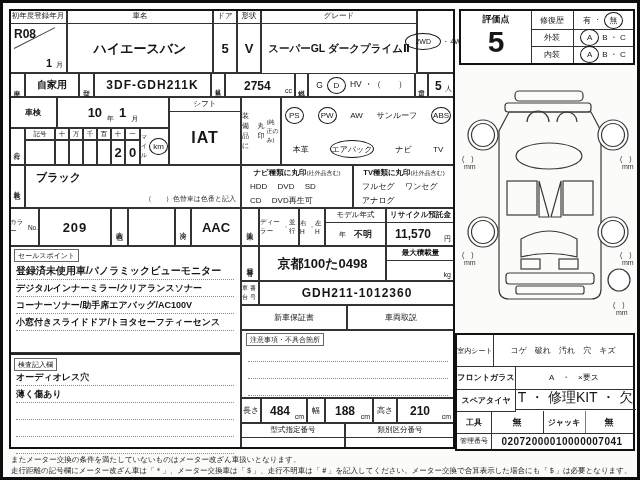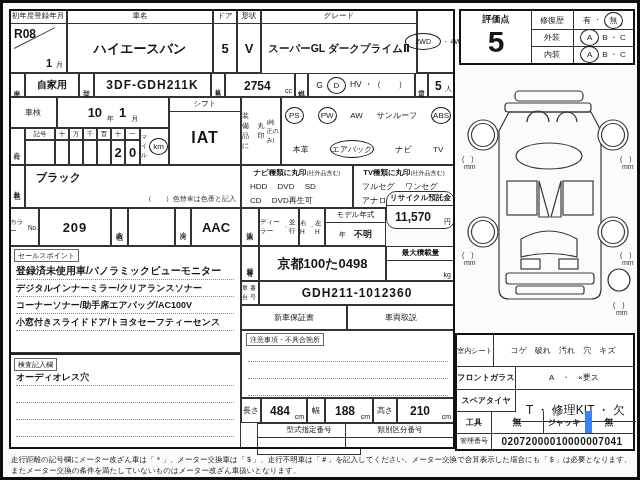--- a/index.html
+++ b/index.html
@@ -89,21 +89,21 @@
     <span>HV ・（　　）</span>
   </div>
   <div class="c fx" style="left:412px;top:70px;width:13px;height:24px;">
       <span class="v">定員</span>
     </div>
   <div class="c" style="left:425px;top:70px;width:27px;height:24px;">
     <span style="position:absolute;left:6px;top:5px;font-size:12px;font-weight:700;">5</span>
     <span style="position:absolute;right:2px;bottom:2px;font-size:7px;">人</span>
   </div>
 
-  <div class="c fx lab8" style="left:6px;top:94px;width:48px;height:31px;">車検</div>
+  <div class="c fx lab8" style="left:6px;top:94px;width:48px;height:31px;font-weight:bold;">車検</div>
   <div class="c fx" style="left:54px;top:94px;width:112px;height:31px;gap:5px;">
     <span class="hv13">10</span>
     <span class="lab7" style="align-self:flex-end;padding-bottom:3px;">年</span>
     <span class="hv13">1</span>
     <span class="lab7" style="align-self:flex-end;padding-bottom:3px;">月</span>
   </div>
   <div class="c" style="left:166px;top:94px;width:72px;height:68px;">
     <div class="clab">シフト</div>
     <div class="fx" style="height:52px;font-size:16px;font-weight:700;letter-spacing:1px;">IAT</div>
   </div>
@@ -202,21 +202,21 @@
     <span style="font-size:6px;line-height:5px;">・</span>
     <span style="font-size:6.5px;">左H</span>
   </div>
   <div class="c" style="left:322px;top:205px;width:61px;height:38px;">
     <div class="clab" style="font-weight:400;">モデル年式</div>
     <div class="fx" style="height:23px;gap:8px;">
       <span style="font-size:7px;">年</span>
       <span style="font-size:9px;font-weight:700;">不明</span>
     </div>
   </div>
-  <div class="c" style="left:383px;top:188px;width:69px;height:38px;border-radius:10px;">
+  <div class="c" style="left:383px;top:205px;width:69px;height:38px;">
     <div class="clab" style="font-weight:700;">リサイクル預託金</div>
     <div style="position:relative;height:23px;padding-left:32px;">
       <span style="position:absolute;left:8px;top:4px;font-size:12px;font-weight:700;">11,570</span>
       <span style="position:absolute;right:3px;bottom:2px;font-size:7px;">円</span>
     </div>
   </div>
 
   <div class="c fx" style="left:238px;top:243px;width:18px;height:35px;">
       <span class="v">登録番号</span>
     </div>
@@ -240,20 +240,21 @@
       <div class="dotl" style="font-size:9px;font-weight:700;height:16px;line-height:16px;white-space:nowrap;">デジタルインナーミラー/クリアランスソナー</div>
       <div class="dotl" style="font-size:9px;font-weight:700;height:16px;line-height:16px;white-space:nowrap;">コーナーソナー/助手席エアバッグ/AC100V</div>
       <div class="dotl" style="font-size:9px;font-weight:700;height:16px;line-height:16px;white-space:nowrap;">小窓付きスライドドア/トヨタセーフティーセンス</div>
     </div>
   </div>
 
   <div class="c" style="left:6px;top:350px;width:232px;height:96px;border-top:2px solid #222;">
     <span class="tag" style="left:4px;top:3px;">検査記入欄</span>
     <div style="position:absolute;left:6px;top:14px;right:6px;">
       <div class="dotl" style="font-size:9px;font-weight:700;height:16px;line-height:16px;">オーディオレス穴</div>
+      <div class="dotl" style="font-size:9px;font-weight:700;height:16px;line-height:16px;">薄く傷あり</div>
       <div class="dotl" style="height:16px;"></div>
       <div class="dotl" style="height:16px;"></div>
       <div class="dotl" style="height:16px;"></div>
     </div>
   </div>
 
   <div class="c" style="left:238px;top:327px;width:214px;height:68px;">
     <span class="tag" style="left:4px;top:2px;">注意事項・不具合箇所</span>
     <div style="position:absolute;left:6px;top:14px;right:6px;">
       <div class="dotl" style="height:16px;"></div>
@@ -269,21 +270,21 @@
   <div class="c fx lab8" style="left:304px;top:395px;width:18px;height:25px;">幅</div>
   <div class="c" style="left:322px;top:395px;width:48px;height:25px;">
     <span style="position:absolute;left:9px;top:5px;font-size:12px;font-weight:700;">188</span>
     <span style="position:absolute;right:2px;bottom:2px;font-size:7px;">cm</span>
   </div>
   <div class="c fx lab8" style="left:370px;top:395px;width:24px;height:25px;">高さ</div>
   <div class="c" style="left:394px;top:395px;width:58px;height:25px;">
     <span style="position:absolute;left:12px;top:5px;font-size:12px;font-weight:700;">210</span>
     <span style="position:absolute;right:3px;bottom:2px;font-size:7px;">cm</span>
   </div>
-  <div class="c" style="left:254px;top:420px;width:104px;height:32px;">
+  <div class="c" style="left:238px;top:420px;width:104px;height:26px;">
     <div class="clab">型式指定番号</div>
   </div>
   <div class="c" style="left:342px;top:420px;width:110px;height:26px;">
     <div class="clab">類別区分番号</div>
   </div>
 
   <div class="c b2" style="left:456px;top:6px;width:176px;height:56px;">
     <div style="position:absolute;left:0;top:0;width:70px;height:100%;border-right:1px solid #333;text-align:center;">
       <div style="font-size:9px;padding-top:2px;font-weight:700;">評価点</div>
       <div style="font-size:30px;font-weight:700;line-height:32px;">5</div>
@@ -351,27 +352,27 @@
 
   <div class="c b2" style="left:452px;top:330px;width:180px;height:118px;">
     <div style="position:absolute;left:0;top:0;width:36px;height:31px;border-right:1px solid #333;border-bottom:1px solid #333;" class="fx col">
       <span class="lab7">室内</span>
       <span class="lab7">シート</span>
     </div>
     <div style="position:absolute;left:36px;top:0;width:140px;height:31px;border-bottom:1px solid #333;white-space:pre;font-size:8px;" class="fx">コゲ　破れ　汚れ　穴　キズ</div>
     <div style="position:absolute;left:0;top:31px;width:58px;height:23px;border-right:1px solid #333;border-bottom:1px solid #333;font-weight:700;" class="fx lab8">フロントガラス</div>
     <div style="position:absolute;left:58px;top:31px;width:118px;height:23px;border-bottom:1px solid #333;white-space:pre;font-size:8px;" class="fx">A　・　×要ス</div>
     <div style="position:absolute;left:0;top:54px;width:58px;height:22px;border-right:1px solid #333;border-bottom:1px solid #333;font-weight:700;" class="fx lab8">スペアタイヤ</div>
-    <div style="position:absolute;left:58px;top:64px;width:121px;height:22px;border-bottom:1px solid #333;white-space:pre;font-size:12px;" class="fx">T ・ 修理KIT ・ 欠</div>
+    <div style="position:absolute;left:58px;top:52px;width:121px;height:22px;border-bottom:1px solid #333;white-space:pre;font-size:14px;" class="fx">T ・ 修理KIT ・ 欠</div>
     <div style="position:absolute;left:0;top:76px;width:34px;height:22px;border-right:1px solid #333;border-bottom:1px solid #333;font-weight:700;" class="fx lab8">工具</div>
     <div style="position:absolute;left:34px;top:76px;width:52px;height:22px;border-right:1px solid #333;border-bottom:1px solid #333;font-size:9px;font-weight:700;" class="fx">無</div>
-    <div style="position:absolute;left:86px;top:76px;width:42px;height:22px;border-right:7px solid #3b82f6;border-bottom:1px solid #333;font-weight:700;" class="fx lab8">ジャッキ</div>
+    <div style="position:absolute;left:86px;top:76px;width:42px;height:22px;border-right:1px solid #3b82f6;border-bottom:1px solid #333;font-weight:700;" class="fx lab8">ジャッキ</div>
     <div style="position:absolute;left:128px;top:76px;width:48px;height:22px;border-bottom:1px solid #333;font-size:9px;font-weight:700;" class="fx">無</div>
     <div style="position:absolute;left:0;top:98px;width:34px;height:16px;border-right:1px solid #333;" class="fx lab7">管理番号</div>
     <div style="position:absolute;left:34px;top:98px;width:142px;height:16px;font-size:10px;font-weight:700;letter-spacing:0.5px;" class="fx">02072000010000007041</div>
   </div>
 
   <div class="nb" style="position:absolute;left:8px;top:451px;width:626px;font-size:7.5px;line-height:11px;color:#222;">
+    <div>またメーター交換の条件を満たしていないものはメーター改ざん車扱いとなります。</div>
     <div>走行距離の記号欄にメーター改ざん車は「＊」、メーター交換車は「＄」、走行不明車は「＃」を記入してください。メーター交換で合算表示した場合にも「＄」は必要となります。</div>
-    <div>またメーター交換の条件を満たしていないものはメーター改ざん車扱いとなります。</div>
   </div>
 
 </div>
 
 </body></html>

